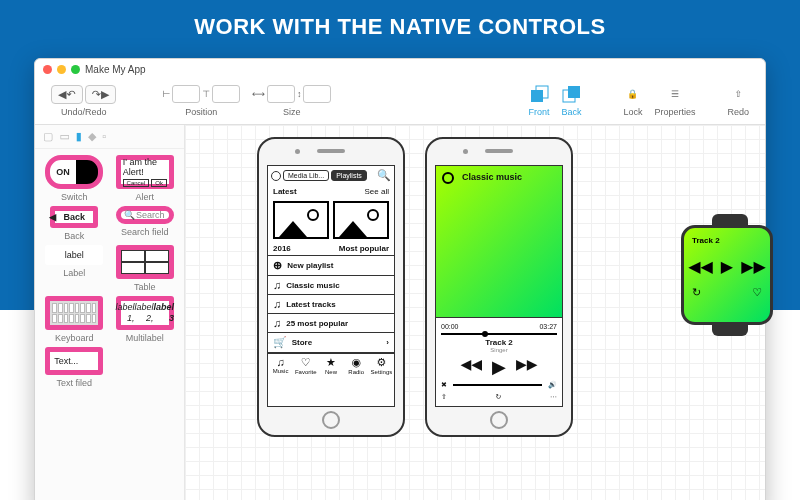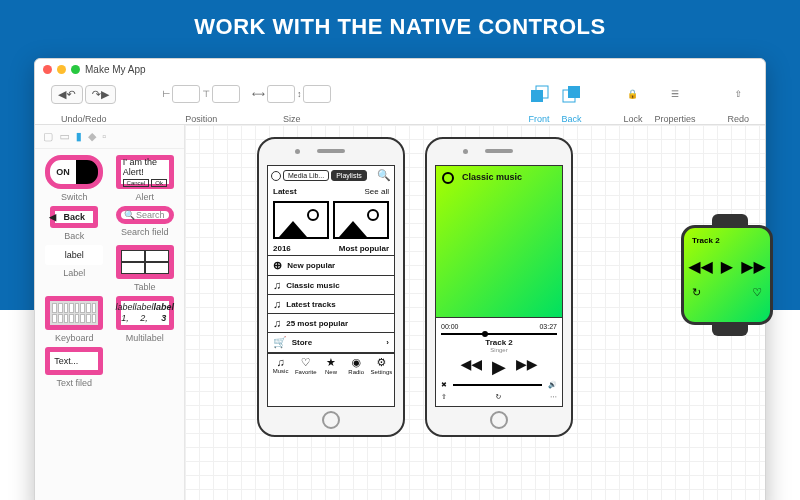--- a/index.html
+++ b/index.html
@@ -6,21 +6,21 @@
 body{width:800px;height:500px;overflow:hidden;background:linear-gradient(#0b6bb3 0,#0b6bb3 310px,#fff 310px,#fff 100%)}
 .hero{color:#fff;text-align:center;padding:14px 0 10px;font-size:22px;font-weight:700;letter-spacing:.5px}
 .app{position:absolute;left:34px;top:58px;width:732px;height:460px;background:#fff;border:1px solid #d4d4d4;border-radius:6px;box-shadow:0 6px 24px rgba(0,0,0,.25)}
 .titlebar{height:20px;display:flex;align-items:center;padding:0 8px;font-size:10px;color:#444}
 .dot{width:9px;height:9px;border-radius:50%;margin-right:5px;display:inline-block}
 .r{background:#ff5f57}.y{background:#ffbd2e}.g{background:#28c840}
 .titlebar .ttl{flex:1;}
 .toolbar{height:46px;border-bottom:1px solid #e0e0e0;display:flex;align-items:flex-start;padding:4px 10px;font-size:9px;color:#666}
 .tool{display:flex;flex-direction:column;align-items:center;margin:0 6px}
 .tool .ic{height:22px;display:flex;align-items:center;gap:2px}
-.tool .lb{margin-top:9px}
+.tool .lb{margin-top:2px}
 .btn{border:1px solid #c8c8c8;border-radius:4px;background:#fafafa;padding:2px 6px;font-size:11px;color:#555}
 .inp{border:1px solid #c8c8c8;border-radius:3px;width:28px;height:18px;background:#fff}
 .spacer{flex:1}
 .blue{color:#2ea7e0}
 .main{display:flex;height:calc(100% - 66px)}
 .sidebar{width:150px;border-right:1px solid #e6e6e6;background:#fbfbfb;font-size:9px;color:#777}
 .devrow{display:flex;gap:6px;padding:5px 8px;border-bottom:1px solid #eee;color:#bbb;font-size:11px}
 .devrow .sel{color:#2ea7e0}
 .palgrid{display:grid;grid-template-columns:1fr 1fr;gap:4px;padding:6px}
 .pcell{display:flex;flex-direction:column;align-items:center;gap:3px}
@@ -63,21 +63,21 @@
 .watch .trk{font-weight:700;margin-bottom:12px}
 .watch .wc{display:flex;justify-content:center;gap:8px;font-size:16px}
 .watch .wb{display:flex;justify-content:space-between;margin-top:10px;font-size:11px}
 .alertbox{display:flex;flex-direction:column;font-size:7px;padding:2px;gap:2px}
 .alertbox .abr{display:flex;gap:2px;justify-content:center}
 .alertbox .abr span{border:1px solid #333;padding:0 3px;font-size:6px}
 .tablebox{display:grid;grid-template-columns:1fr 1fr;grid-template-rows:1fr 1fr;width:100%;height:100%}
 .tablebox div{border:1px solid #333}
 .kbd{display:grid;grid-template-columns:repeat(8,1fr);gap:1px;width:100%;height:100%;padding:2px;background:#ddd}
 .kbd span{background:#fff;border:1px solid #bbb}
-.multilabel{font-size:7px;font-style:italic;text-align:center;line-height:1.2;border:none;padding:3px}
+.multilabel{font-size:7px;font-style:italic;text-align:right;line-height:1.2;border:none;padding:3px}
 svg{display:block}
 </style>
 </head>
 <body>
 
 <div class="hero">WORK WITH THE NATIVE CONTROLS</div>
 
 <div class="app">
   <div class="titlebar">
     <span class="dot r"></span>
@@ -250,21 +250,21 @@
                 <div class="mtn"></div>
               </div>
           </div>
           <div class="row">
               <b>2016</b>
               <b>Most popular</b>
             </div>
           <div class="list">
             <div class="li">
                 <span class="ic">⊕</span>
-                <span>New popular</span>
+                <span>New playlist</span>
               </div>
             <div class="li">
                 <span class="ic">♫</span>
                 <span>Classic music</span>
               </div>
             <div class="li">
                 <span class="ic">♫</span>
                 <span>Latest tracks</span>
               </div>
             <div class="li">

